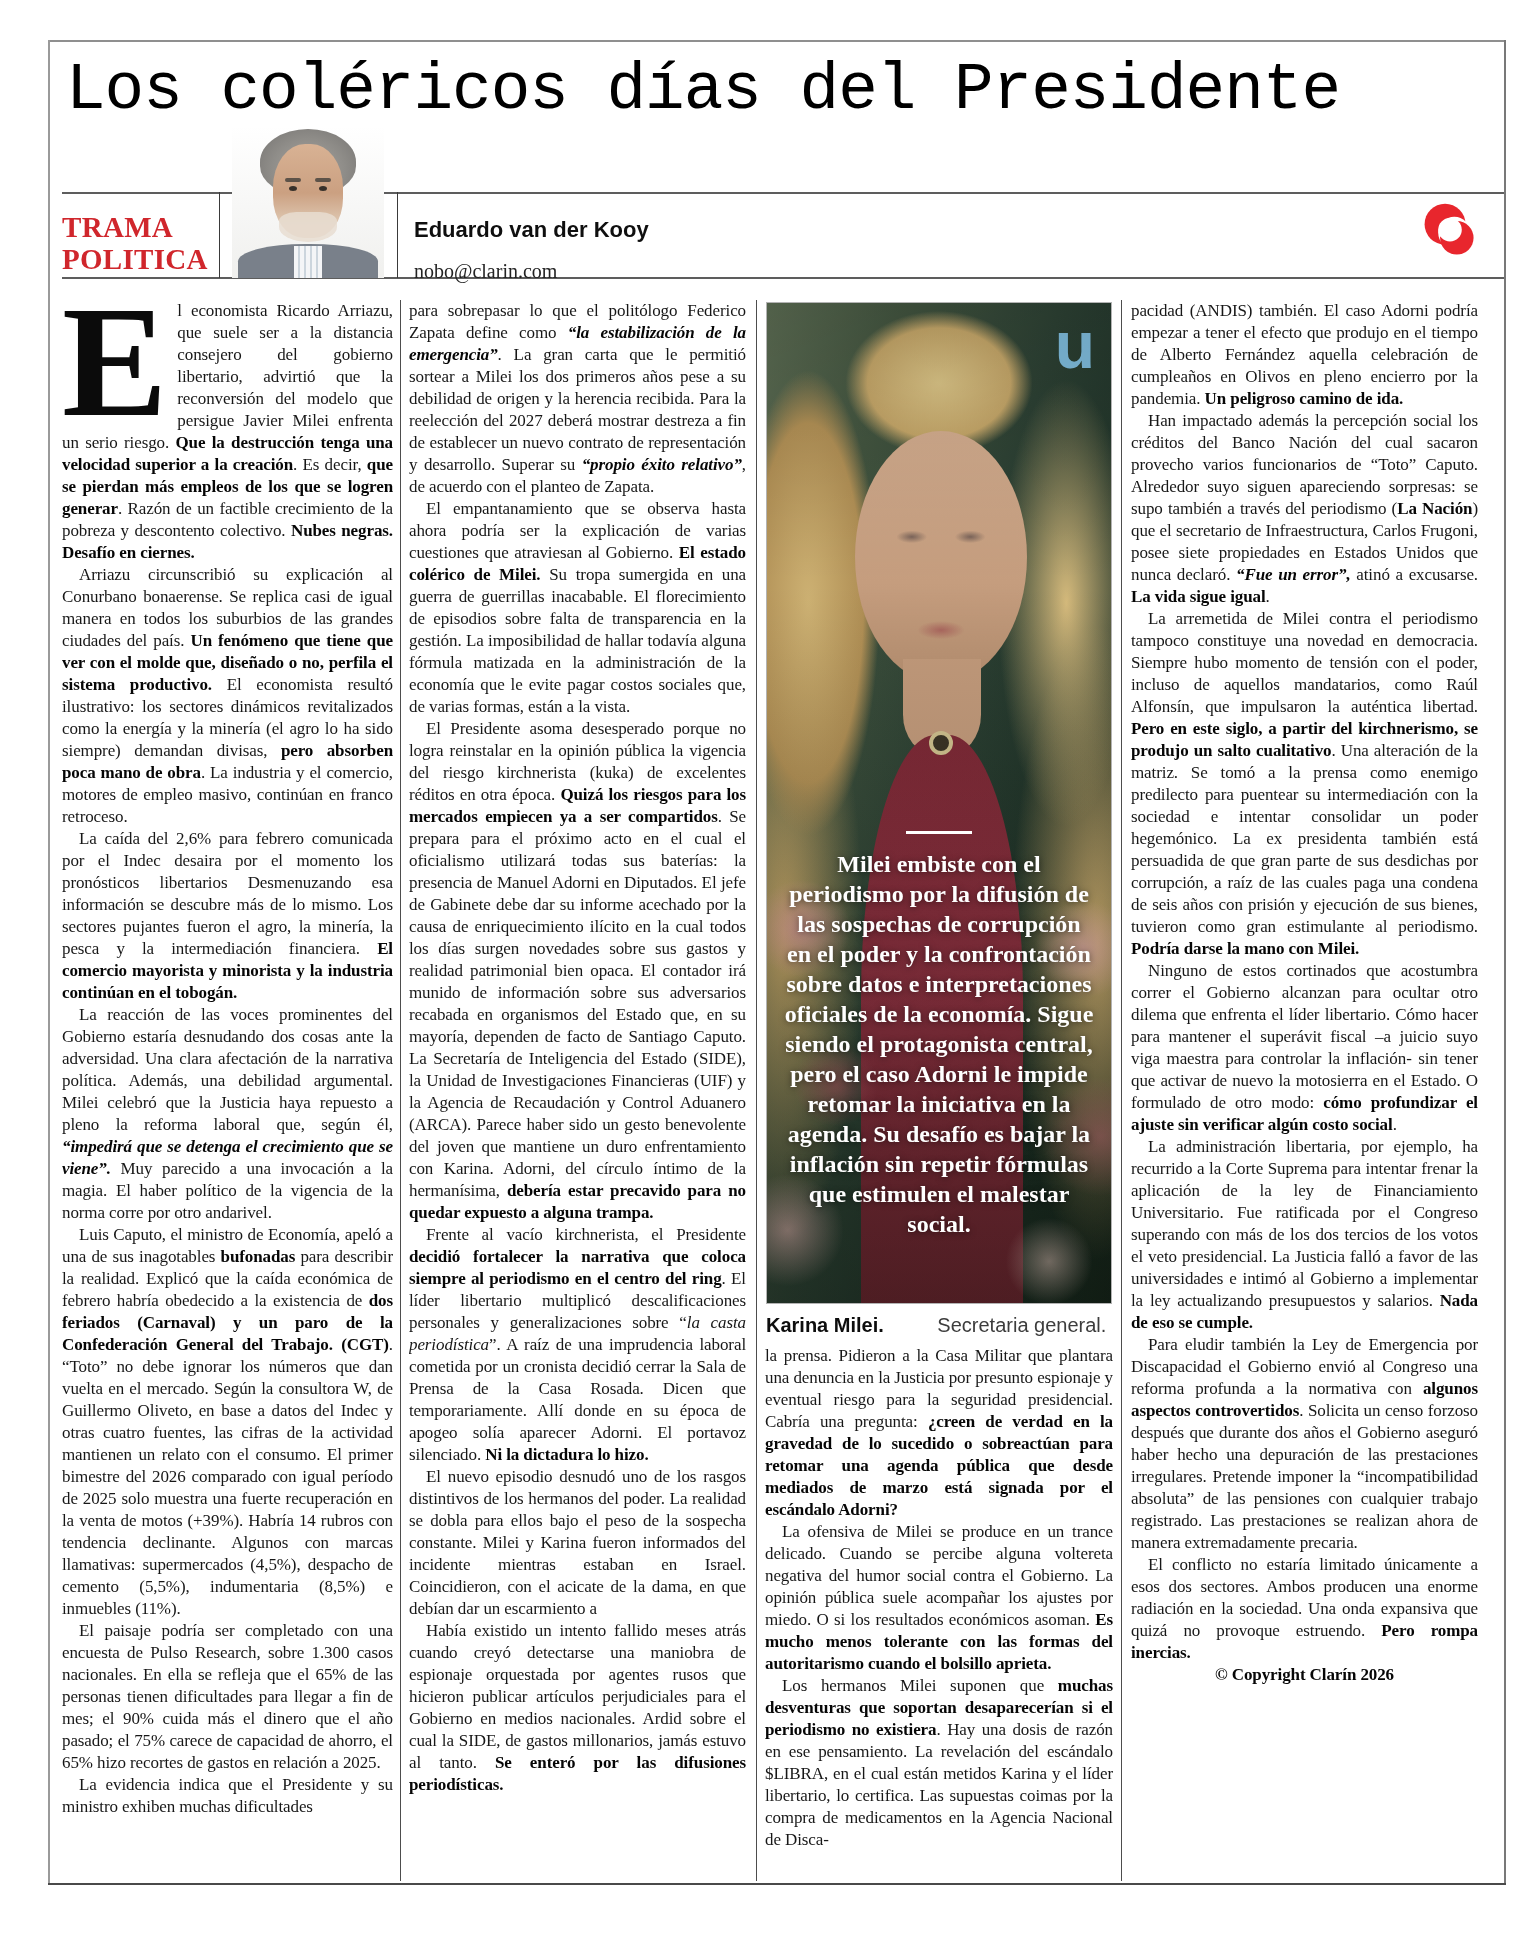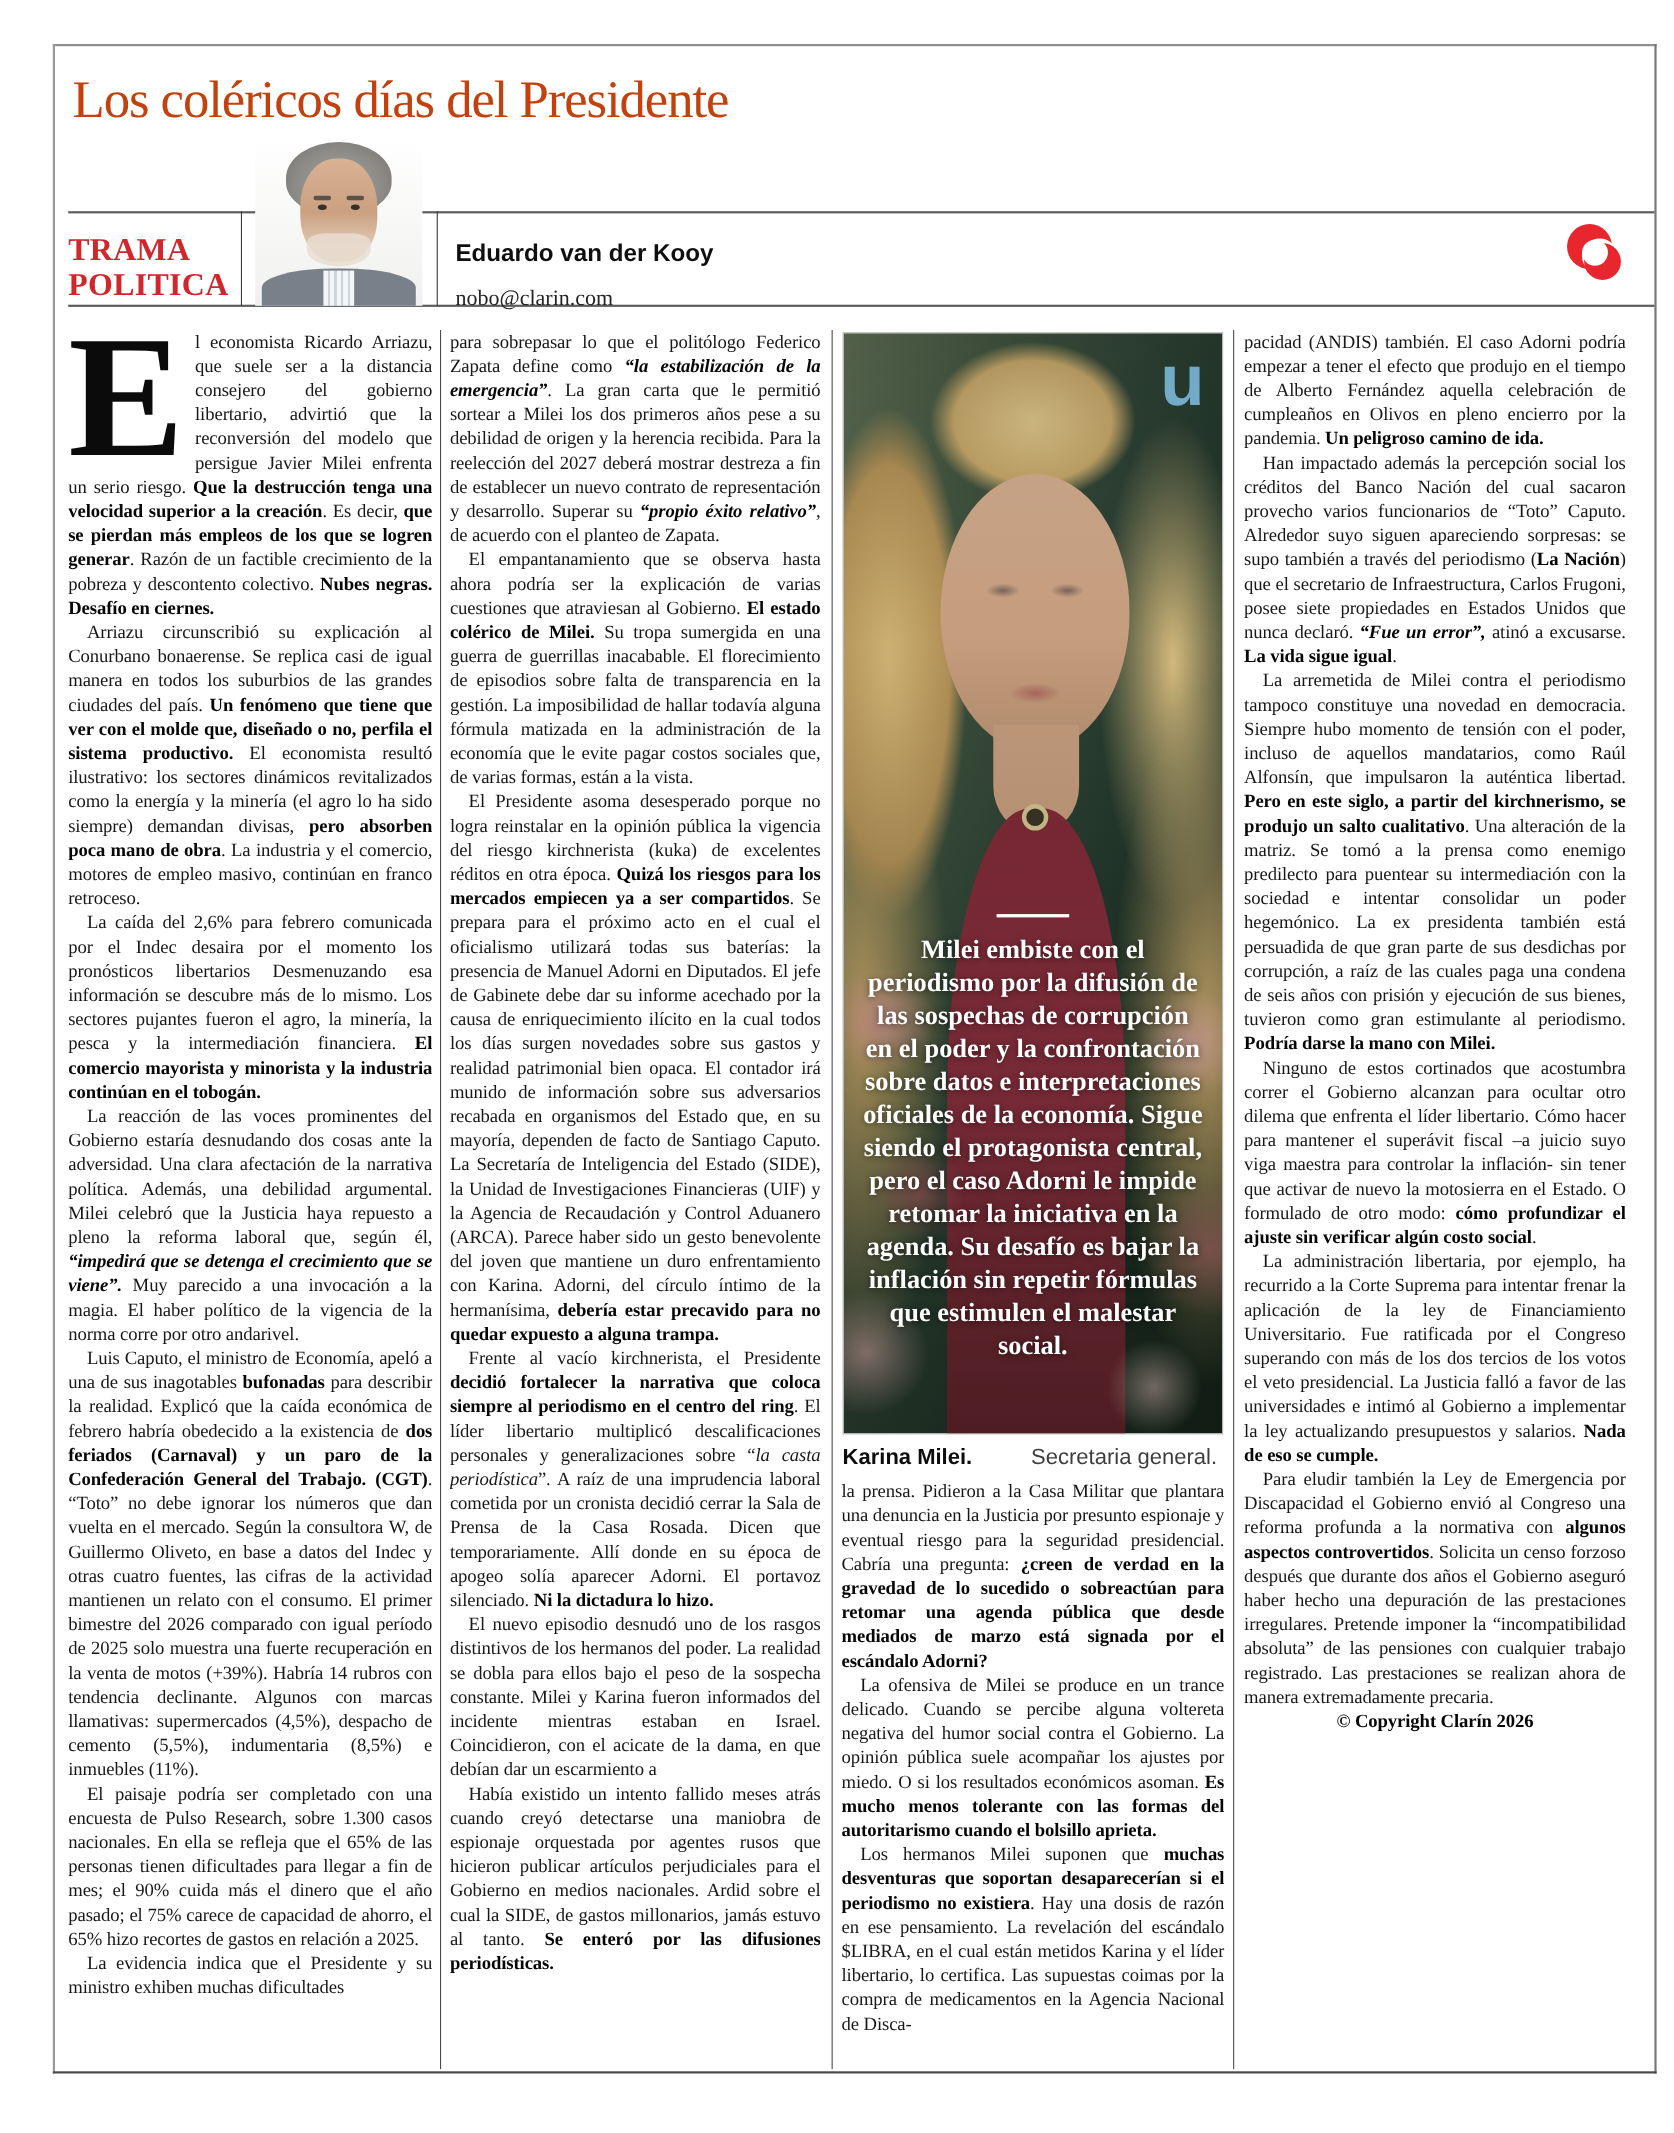--- a/index.html
+++ b/index.html
@@ -11,22 +11,22 @@
   .page{position:relative;width:1522px;height:1939px;background:#fff;overflow:hidden;
         font-family:"Liberation Serif",serif;color:#161616;}
 
   
   .frame-top{position:absolute;left:48px;top:40px;width:1458px;height:2px;background:#8f8f8f;}
   .frame-left{position:absolute;left:48px;top:40px;width:2px;height:1845px;background:#9a9a9a;}
   .frame-right{position:absolute;left:1504px;top:40px;width:2px;height:1845px;background:#787878;}
   .frame-bottom{position:absolute;left:48px;top:1883px;width:1458px;height:2px;background:#4a4a4a;}
 
   
-  .title{position:absolute;left:66px;top:56px;margin:0;font-family:Liberation Serif, serif;
-         font-weight:400;font-size:48px;line-height:70px;letter-spacing:-1px;color:#c2410c;}
+  .title{position:absolute;left:66px;top:56px;margin:0;font-family:Liberation Mono, monospace;
+         font-weight:400;font-size:66px;line-height:70px;letter-spacing:-1px;color:#000000;}
   .rule-header-top{position:absolute;left:62px;top:192px;width:1442px;height:2px;background:#5d5d5d;}
   .rule-header-bottom{position:absolute;left:62px;top:277px;width:1442px;height:2px;background:#5d5d5d;}
   .kicker{position:absolute;left:62px;top:211px;font-weight:700;font-size:29px;line-height:32px;
           color:var(--accent-red);letter-spacing:0.3px;}
   .vline-a{position:absolute;left:219px;top:192px;width:1px;height:86px;background:#3a3a3a;}
   .vline-b{position:absolute;left:397px;top:192px;width:1px;height:86px;background:#3a3a3a;}
 
   .headshot{position:absolute;left:232px;top:126px;width:152px;height:152px;z-index:4;overflow:hidden;
             background:linear-gradient(180deg,#ffffff 0%,#f0f0ee 100%);}
   .hs-hair{position:absolute;left:28px;top:3px;width:96px;height:66px;
@@ -193,20 +193,21 @@
       <p><span>La ofensiva de Milei se produce en un trance delicado. Cuando se percibe alguna voltereta negativa del humor social contra el Gobierno. La opinión pública suele acompañar los ajustes por miedo. O si los resultados económicos asoman. </span><span class="b">Es mucho menos tolerante con las formas del autoritarismo cuando el bolsillo aprieta.</span></p>
       <p><span>Los hermanos Milei suponen que </span><span class="b">muchas desventuras que soportan desaparecerían si el periodismo no existiera</span><span>. Hay una dosis de razón en ese pensamiento. La revelación del escándalo $LIBRA, en el cual están metidos Karina y el líder libertario, lo certifica. Las supuestas coimas por la compra de medicamentos en la Agencia Nacional de Disca-</span></p>
     </div>
   <div class="col col-4">
       <p class="noindent"><span>pacidad (ANDIS) también. El caso Adorni podría empezar a tener el efecto que produjo en el tiempo de Alberto Fernández aquella celebración de cumpleaños en Olivos en pleno encierro por la pandemia. </span><span class="b">Un peligroso camino de ida.</span></p>
       <p><span>Han impactado además la percepción social los créditos del Banco Nación del cual sacaron provecho varios funcionarios de “Toto” Caputo. Alrededor suyo siguen apareciendo sorpresas: se supo también a través del periodismo (</span><span class="b">La Nación</span><span>) que el secretario de Infraestructura, Carlos Frugoni, posee siete propiedades en Estados Unidos que nunca declaró. </span><span class="bi">“Fue un error”,</span><span> atinó a excusarse. </span><span class="b">La vida sigue igual</span><span>.</span></p>
       <p><span>La arremetida de Milei contra el periodismo tampoco constituye una novedad en democracia. Siempre hubo momento de tensión con el poder, incluso de aquellos mandatarios, como Raúl Alfonsín, que impulsaron la auténtica libertad. </span><span class="b">Pero en este siglo, a partir del kirchnerismo, se produjo un salto cualitativo</span><span>. Una alteración de la matriz. Se tomó a la prensa como enemigo predilecto para puentear su intermediación con la sociedad e intentar consolidar un poder hegemónico. La ex presidenta también está persuadida de que gran parte de sus desdichas por corrupción, a raíz de las cuales paga una condena de seis años con prisión y ejecución de sus bienes, tuvieron como gran estimulante al periodismo. </span><span class="b">Podría darse la mano con Milei.</span></p>
       <p><span>Ninguno de estos cortinados que acostumbra correr el Gobierno alcanzan para ocultar otro dilema que enfrenta el líder libertario. Cómo hacer para mantener el superávit fiscal –a juicio suyo viga maestra para controlar la inflación- sin tener que activar de nuevo la motosierra en el Estado. O formulado de otro modo: </span><span class="b">cómo profundizar el ajuste sin verificar algún costo social</span><span>.</span></p>
       <p><span>La administración libertaria, por ejemplo, ha recurrido a la Corte Suprema para intentar frenar la aplicación de la ley de Financiamiento Universitario. Fue ratificada por el Congreso superando con más de los dos tercios de los votos el veto presidencial. La Justicia falló a favor de las universidades e intimó al Gobierno a implementar la ley actualizando presupuestos y salarios. </span><span class="b">Nada de eso se cumple.</span></p>
       <p><span>Para eludir también la Ley de Emergencia por Discapacidad el Gobierno envió al Congreso una reforma profunda a la normativa con </span><span class="b">algunos aspectos controvertidos</span><span>. Solicita un censo forzoso después que durante dos años el Gobierno aseguró haber hecho una depuración de las prestaciones irregulares. Pretende imponer la “incompatibilidad absoluta” de las pensiones con cualquier trabajo registrado. Las prestaciones se realizan ahora de manera extremadamente precaria.</span></p>
+      <p><span>El conflicto no estaría limitado únicamente a esos dos sectores. Ambos producen una enorme radiación en la sociedad. Una onda expansiva que quizá no provoque estruendo. </span><span class="b">Pero rompa inercias.</span></p>
       <p class="align-right"><span class="b">© Copyright Clarín 2026</span></p>
     </div>
 
   <div class="photo">
     <div class="ph-hair"></div>
     <div class="ph-glyph">u</div>
     <div class="ph-face"></div>
     <div class="ph-neck"></div>
     <div class="ph-garment"></div>
     <div class="ph-flowers"></div>

